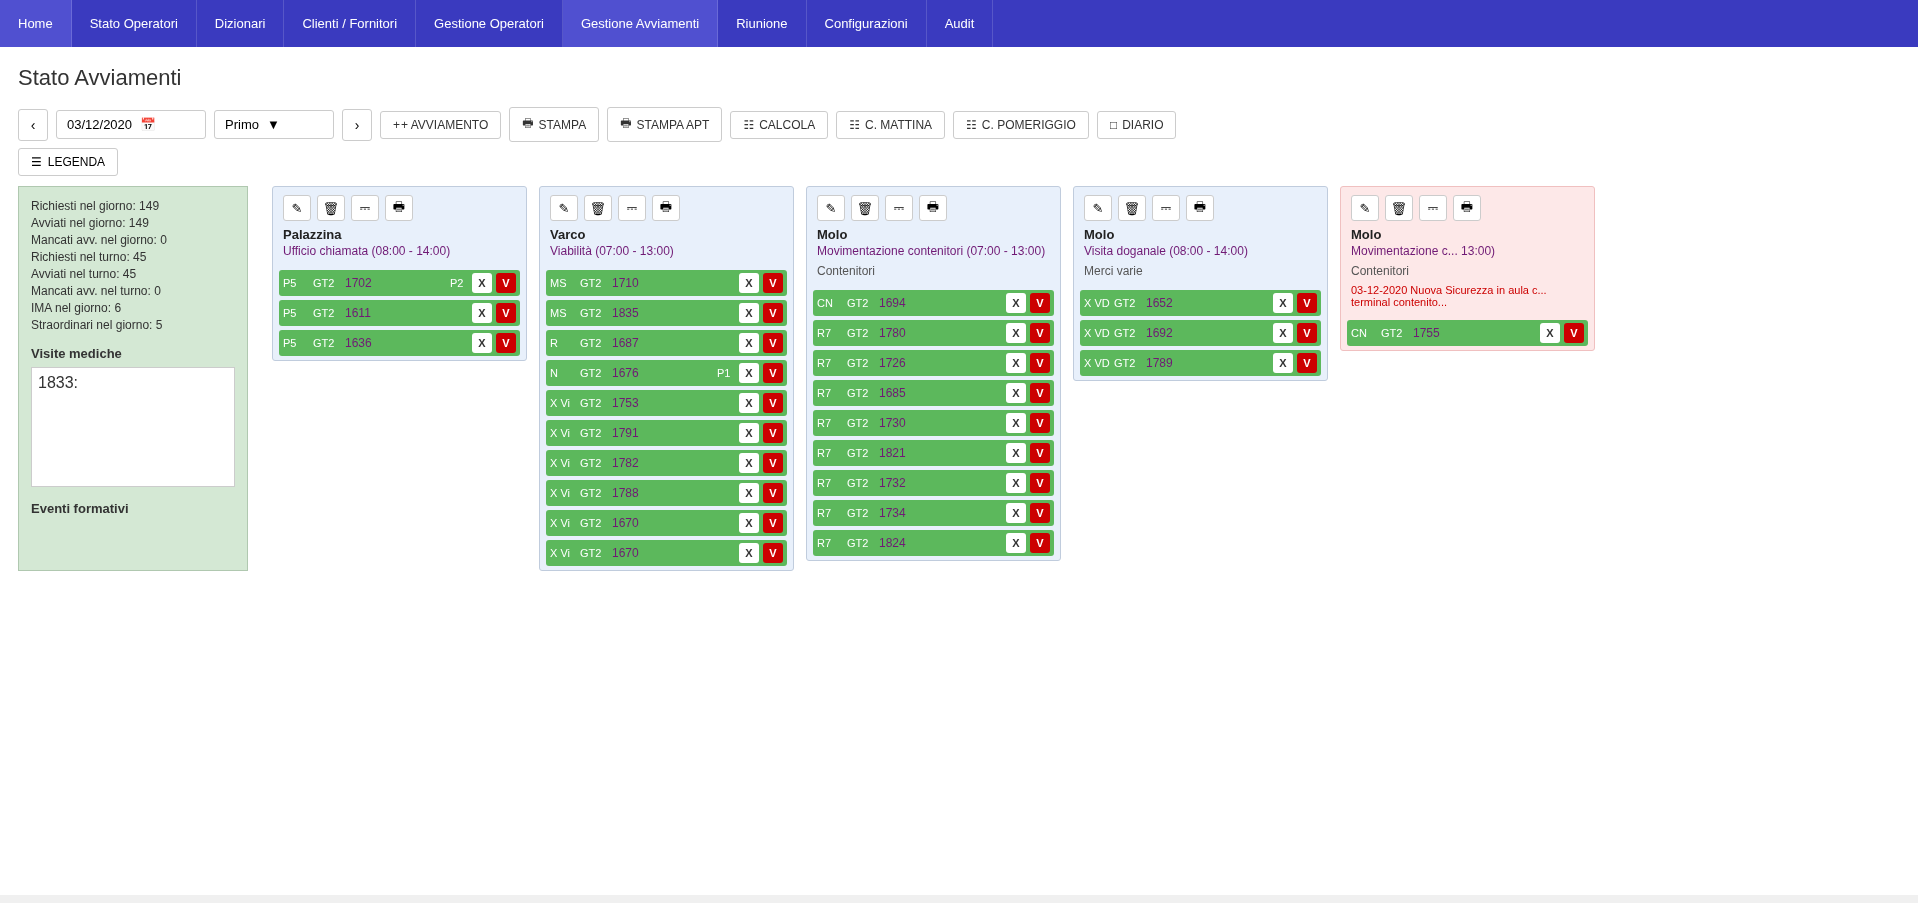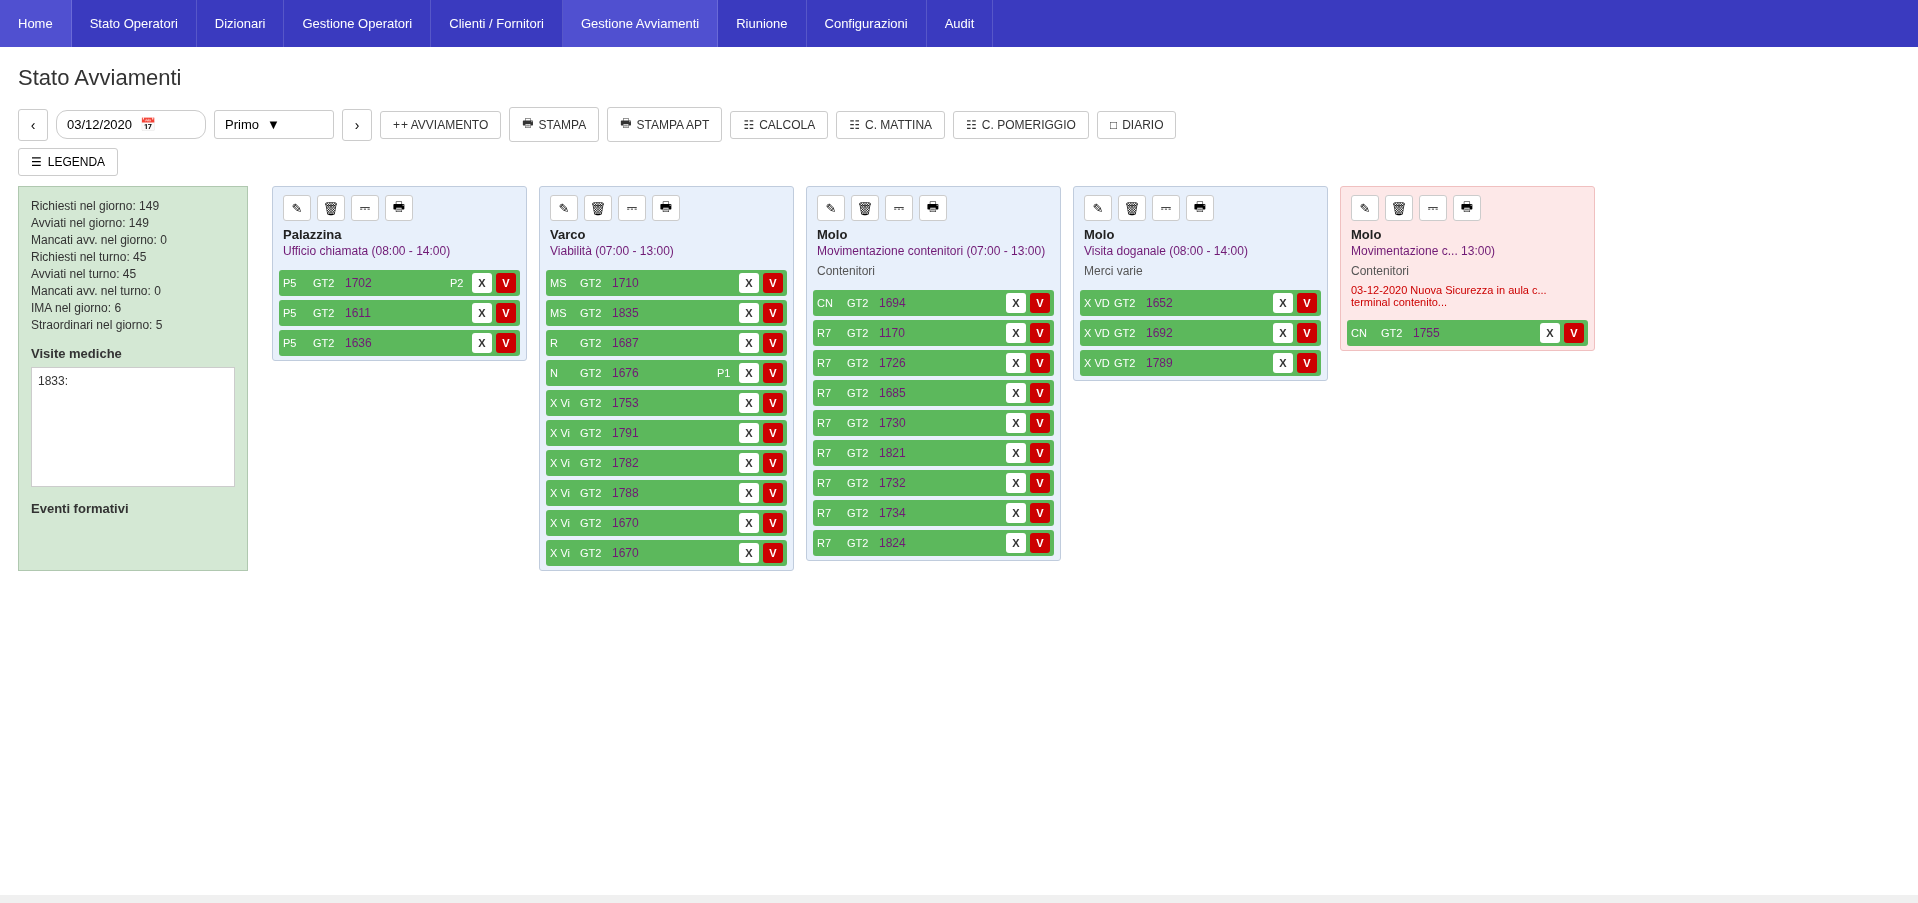--- a/index.html
+++ b/index.html
@@ -60,21 +60,21 @@
     .toolbar {
       display: flex;
       align-items: center;
       gap: 8px;
       margin-bottom: 12px;
       flex-wrap: wrap;
     }
     .date-input {
       border: 1px solid #ccc;
       padding: 6px 10px;
-      border-radius: 11px;
+      border-radius: 3px;
       font-size: 13px;
       display: flex;
       align-items: center;
       gap: 8px;
       background: #fff;
       min-width: 150px;
     }
     .nav-arrow {
       border: 1px solid #ccc;
       background: #fff;
@@ -142,21 +142,21 @@
       overflow-y: auto;
       max-height: 660px;
     }
     .left-panel .stat-line { margin-bottom: 3px; }
     .left-panel .section-title { font-weight: bold; margin-top: 14px; margin-bottom: 6px; font-size: 13px; }
     .visite-box {
       background: #fff;
       border: 1px solid #ccc;
       padding: 6px;
       min-height: 120px;
-      font-size: 12px;
+      font-size: 16px;
       margin-bottom: 10px;
     }
     .eventi-box {
       background: #fff;
       border: 1px solid #ccc;
       padding: 6px;
       min-height: 60px;
       font-size: 12px;
     }
 
@@ -285,22 +285,22 @@
     ::-webkit-scrollbar-track { background: #f0f0f0; }
     ::-webkit-scrollbar-thumb { background: #aaa; border-radius: 4px; }
   </style>
 </head>
 <body>
 
 <nav class="navbar">
   <div class="nav-item active">Home</div>
   <div class="nav-item">Stato Operatori</div>
   <div class="nav-item">Dizionari</div>
+  <div class="nav-item">Clienti / Fornitori</div>
   <div class="nav-item">Gestione Operatori</div>
-  <div class="nav-item">Clienti / Fornitori</div>
   <div class="nav-item" style="background:#5050d0;">Gestione Avviamenti</div>
   <div class="nav-item">Riunione</div>
   <div class="nav-item">Configurazioni</div>
   <div class="nav-item">Audit</div>
 </nav>
 
 <div class="page-content">
   <h1 class="page-title">Stato Avviamenti</h1>
 
   <div class="toolbar">
@@ -535,21 +535,21 @@
           <span class="gt2">GT2</span>
           <span class="num">1694</span>
 
           <button class="x-btn">X</button>
           <button class="v-btn">V</button>
         </div>
 
         <div class="row-item">
           <span class="label-tag">R7</span>
           <span class="gt2">GT2</span>
-          <span class="num">1170</span>
+          <span class="num">1780</span>
 
           <button class="x-btn">X</button>
           <button class="v-btn">V</button>
         </div>
 
         <div class="row-item">
           <span class="label-tag">R7</span>
           <span class="gt2">GT2</span>
           <span class="num">1726</span>
 

